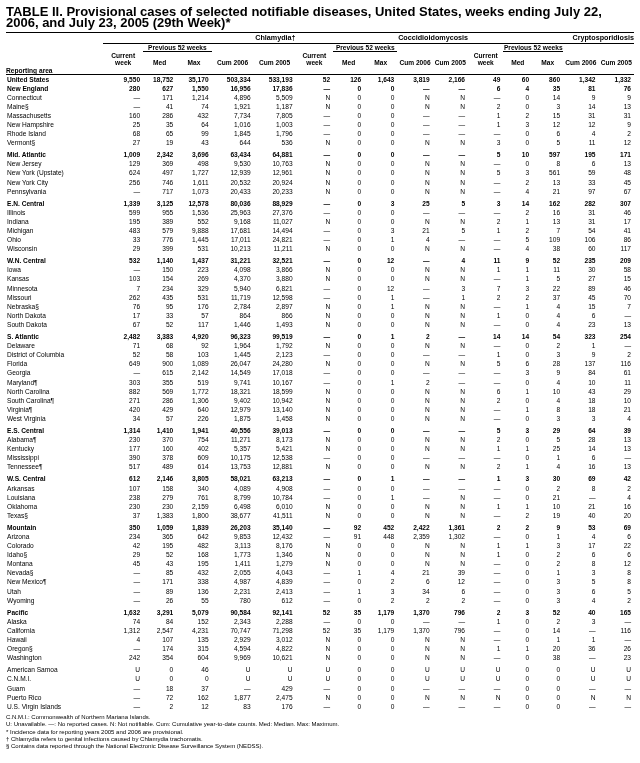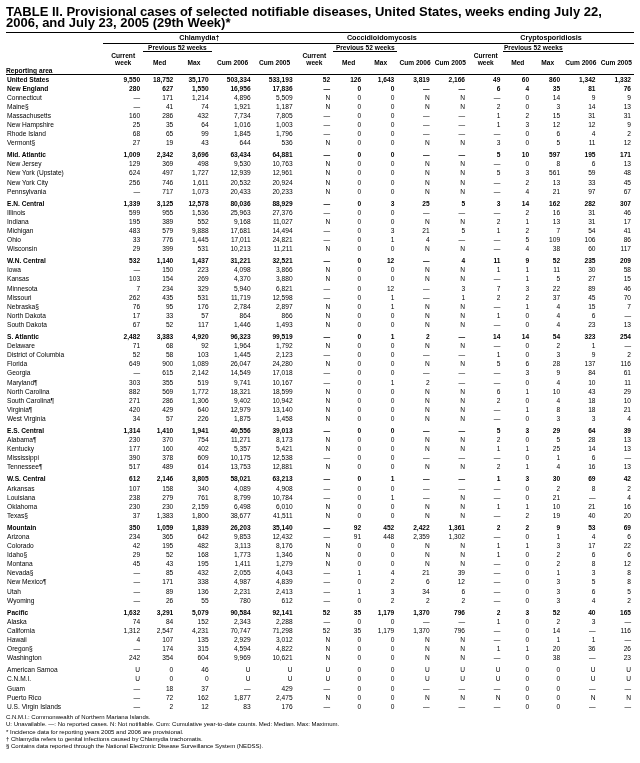--- a/index.html
+++ b/index.html
@@ -1,21 +1,21 @@
 <!DOCTYPE html>
 <html><head>
 <meta charset="utf-8">
 <style>
   html,body{margin:0;padding:0;background:#fff;}
   body{width:640px;font-family:"Liberation Sans", sans-serif;color:#000;}
   .page{width:640px;padding:4px 6px 6px 6px;box-sizing:border-box;}
   .title{font-size:13px;font-weight:bold;line-height:11px;margin:2px 0 4px 0;}
   table{border-collapse:collapse;width:628px;font-size:6.6px;}
   th,td{padding:0;vertical-align:bottom;}
-  .grp{font-weight:bold;font-size:7.2px;text-align:center;padding-bottom:1px;}
+  .grp{font-weight:bold;font-size:7.2px;text-align:right;padding-bottom:1px;}
   .sub{font-weight:bold;font-size:6.6px;text-align:center;}
   .hdr td,.hdr th{font-weight:bold;font-size:6.6px;text-align:center;padding-bottom:1px;}
   .rule-top{border-top:1px solid #000;}
   .rule-bot{border-bottom:1px solid #000;}
   td.area{text-align:left;padding-left:1px;white-space:nowrap;}
   td.num{text-align:right;padding-right:3px;white-space:nowrap;}
   tr.row td{height:9.1px;line-height:9.1px;}
   tr.bold td{font-weight:bold;}
   .spanline{border-bottom:1px solid #000;}
   .reporting{font-weight:bold;font-size:6.6px;text-align:left;}

